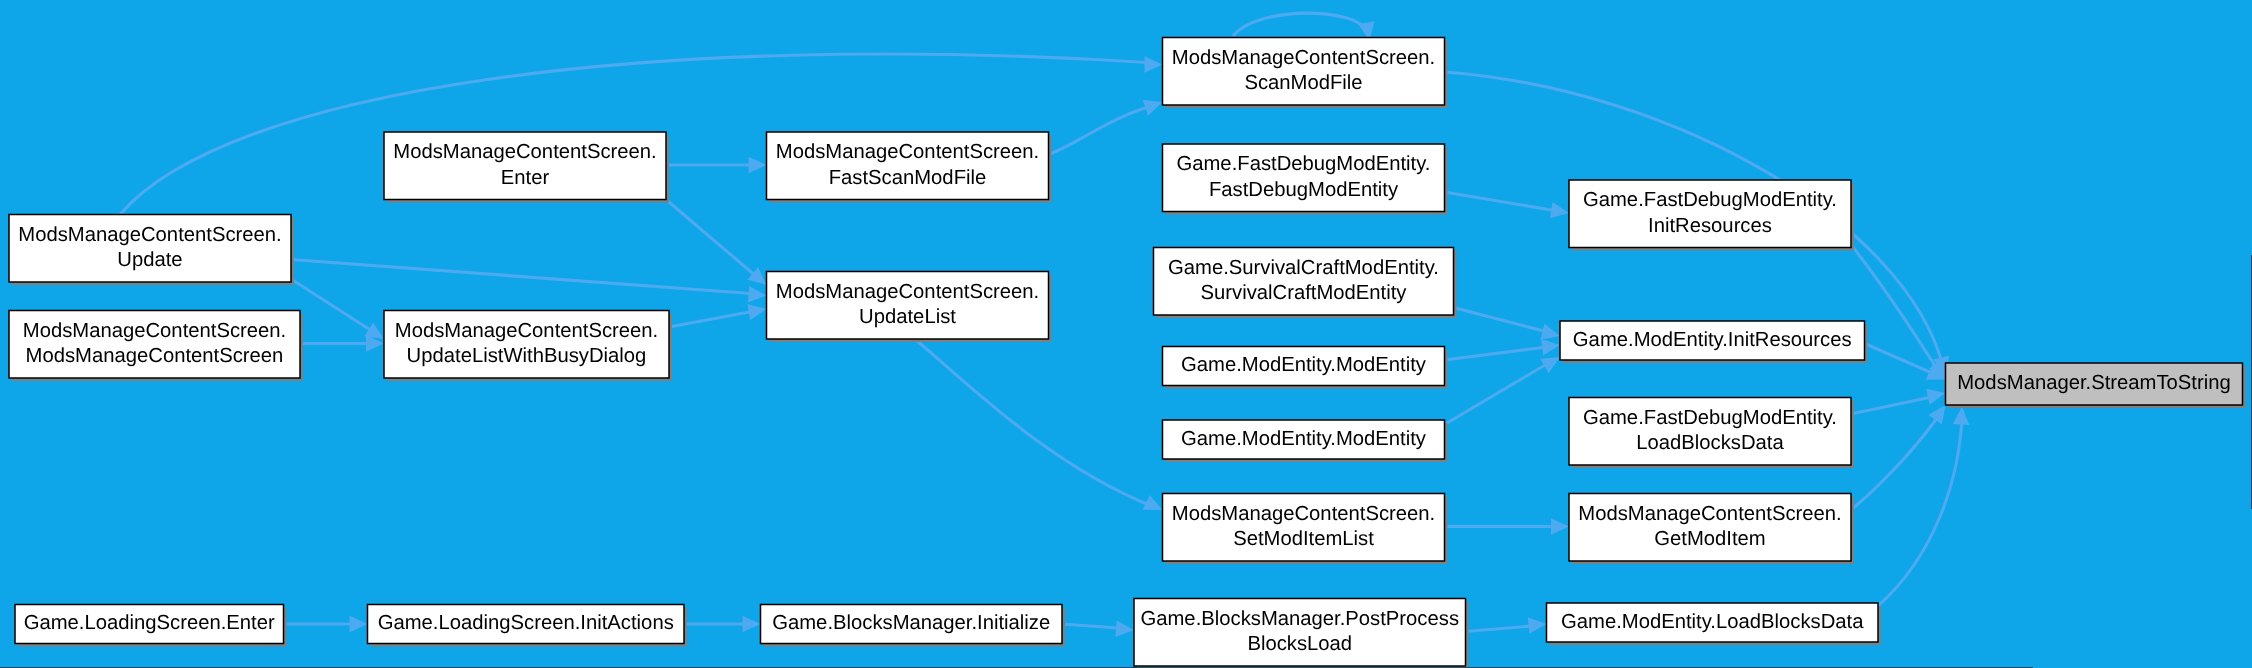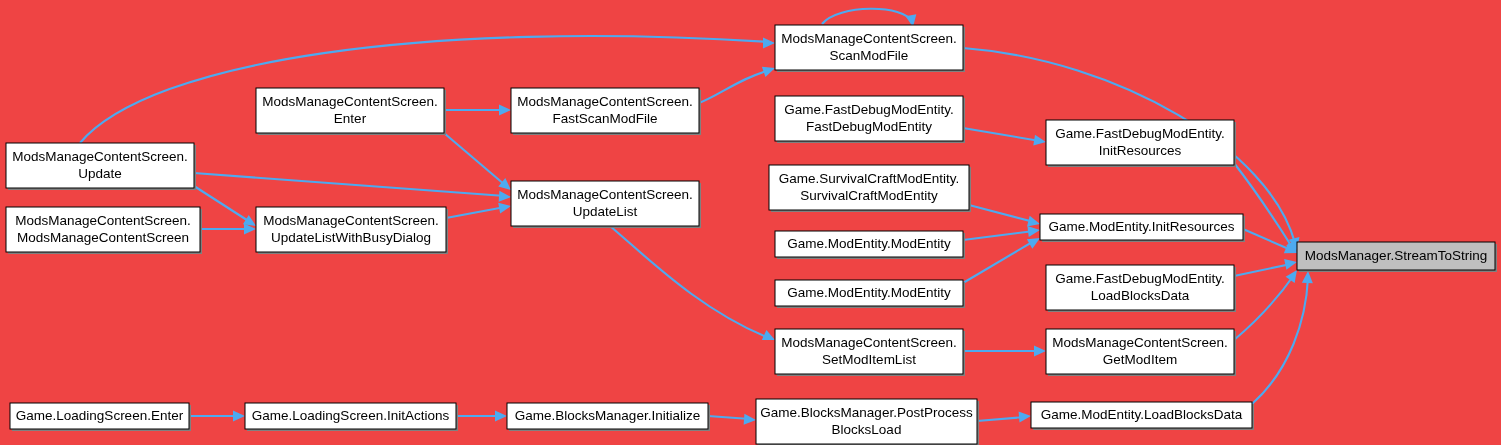--- a/index.html
+++ b/index.html
@@ -4,21 +4,21 @@
 <style>
   html, body {
     margin: 0;
     padding: 0;
     background: #000000;
   }
   #canvas-wrap {
     position: relative;
     width: 1501px;
     height: 445px;
-    background: #ef4444;
+    background: #0ea5e9;
     overflow: hidden;
     font-family: "Liberation Sans", sans-serif;
   }
   svg.graph {
     position: absolute;
     left: 0; top: 0;
     width: 1501px;
     height: 445px;
     display: block;
   }

